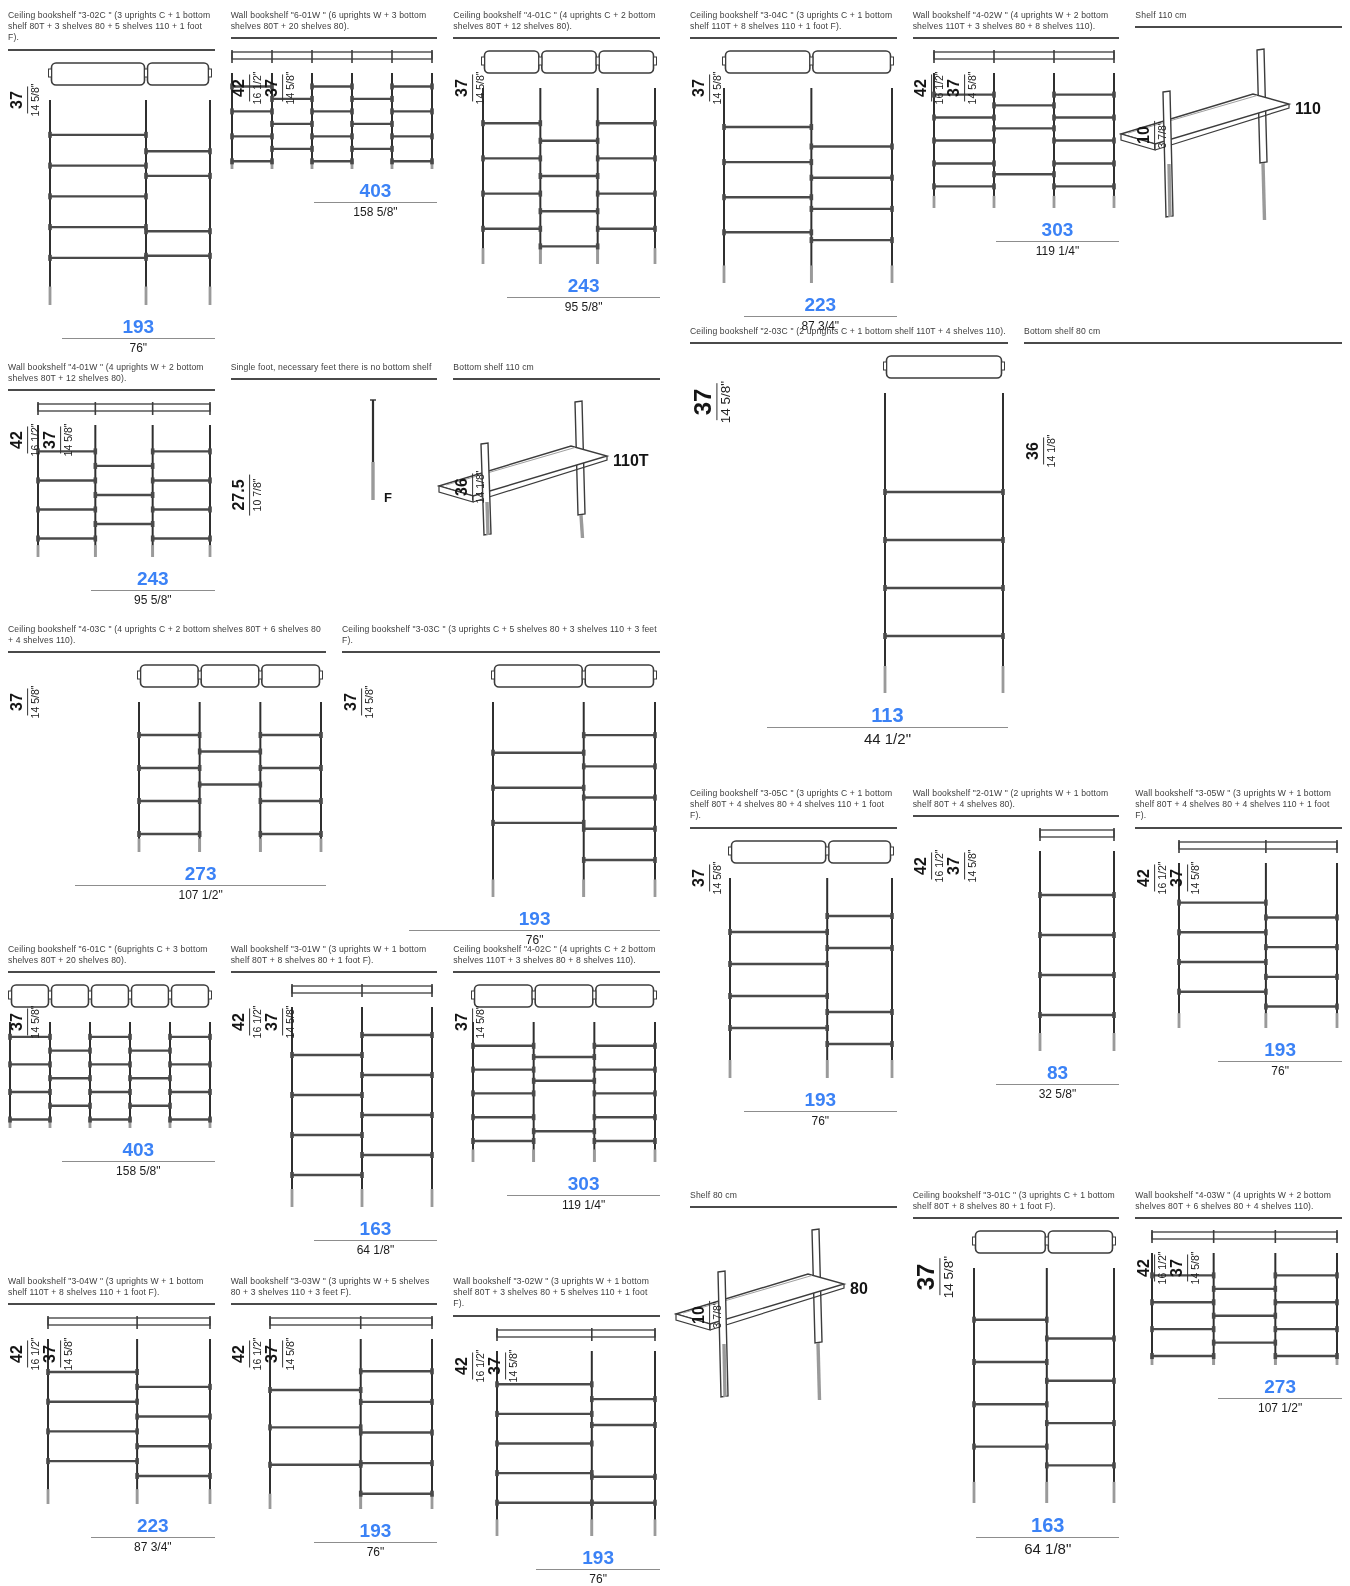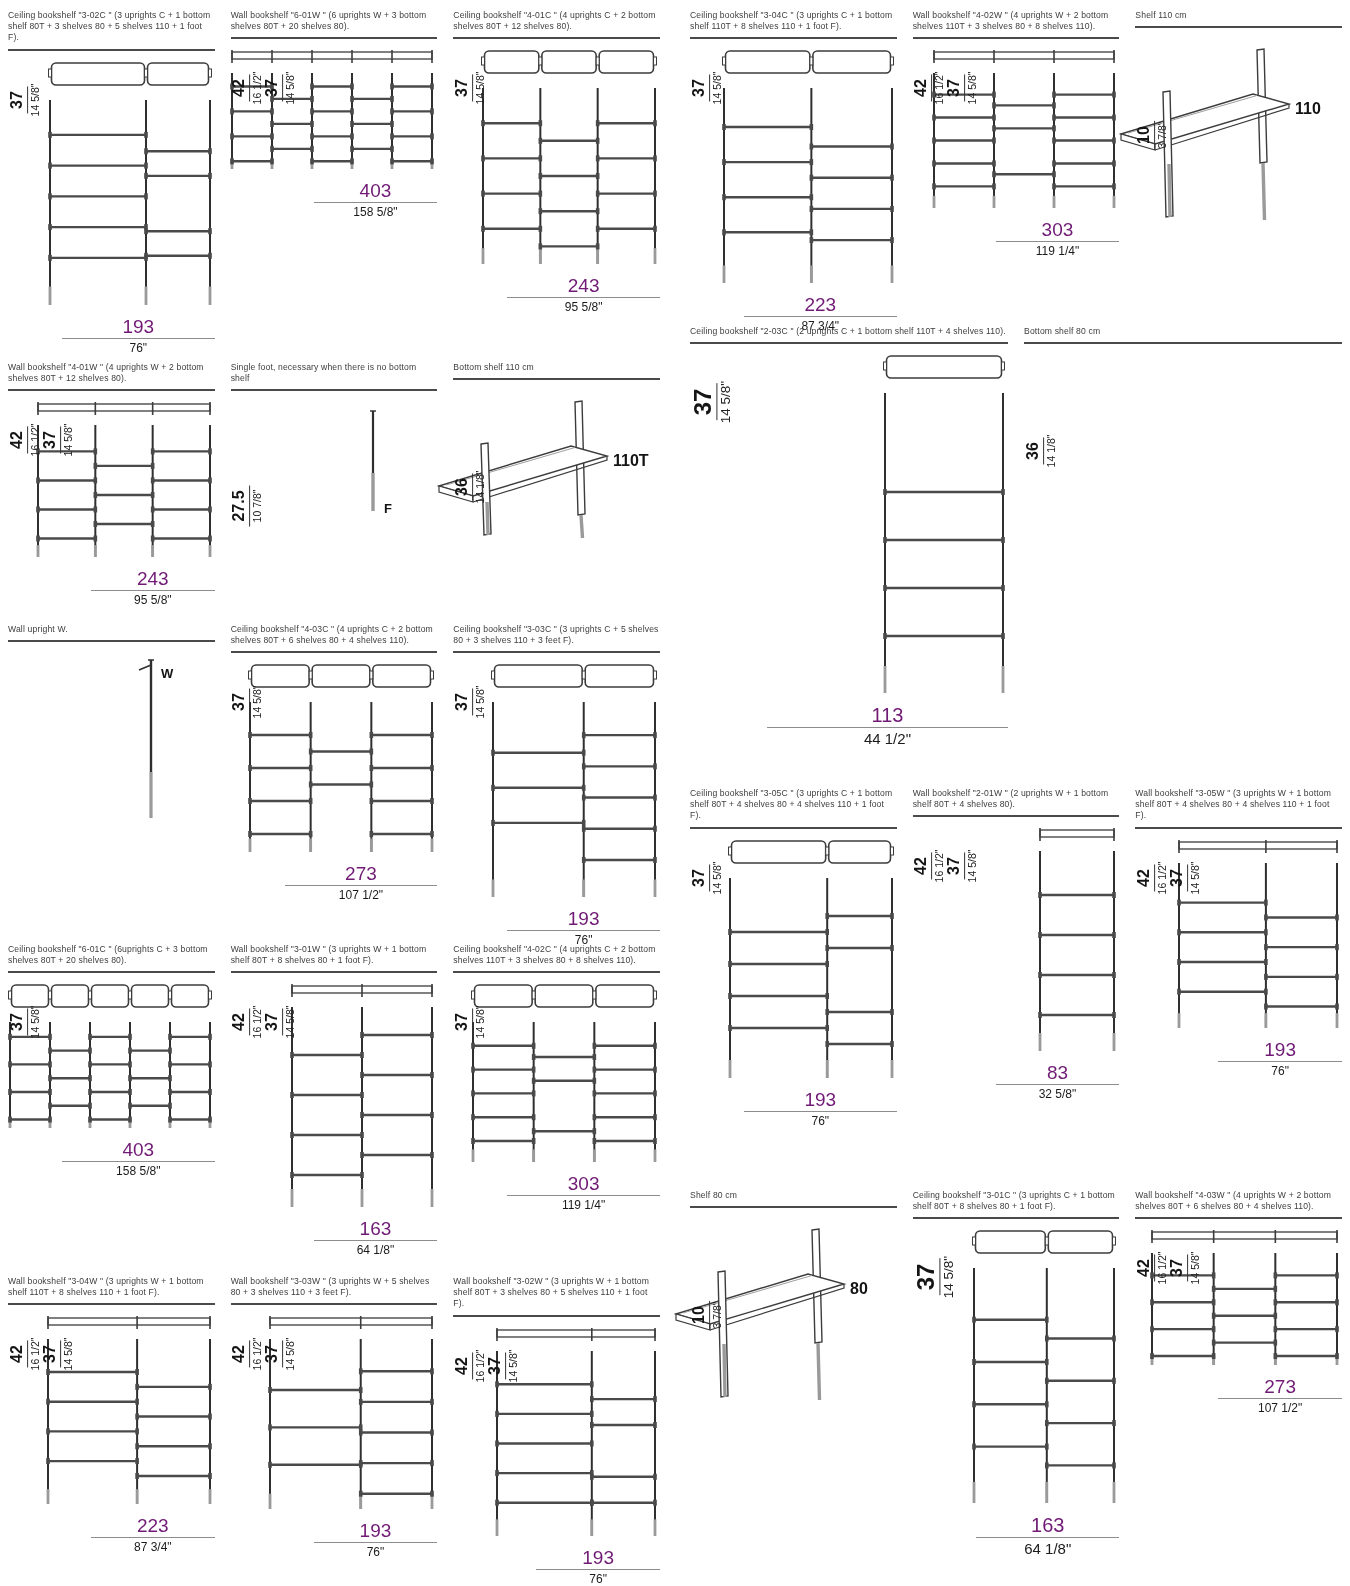--- a/index.html
+++ b/index.html
@@ -15,21 +15,21 @@
   .k-foot .vdims{margin-top:66px;}
   .vdim{width:33px;height:78px;position:relative;}
   .vdim-rot{position:absolute;left:50%;top:50%;transform:translate(-50%,-50%) rotate(-90deg);display:flex;flex-direction:column;align-items:center;white-space:nowrap;}
   .vcm{font-weight:bold;font-size:16px;color:#151515;border-bottom:1.4px solid #333;padding:0 5px 1px;line-height:1.05;}
   .vin{font-size:10.5px;color:#222;padding-top:1px;}
   .big .vcm{font-size:24px;}
   .big .vin{font-size:13.5px;}
   .big .vdim{width:44px;height:96px;}
   .figcol{flex:1 1 auto;display:flex;flex-direction:column;align-items:flex-end;min-width:0;}
   .wdim{display:flex;flex-direction:column;align-items:center;margin-top:6px;width:88%;}
-  .wcm{font-size:19px;font-weight:normal;color:#701a75;line-height:1;margin-bottom:2px;}
+  .wcm{font-size:19px;font-weight:bold;color:#3b82f6;line-height:1;margin-bottom:2px;}
   .wline{width:100%;height:1px;background:#8d8d8d;}
   .win{font-size:12px;color:#1b1b1b;margin-top:2px;}
   .big .wcm{font-size:20px;}
   .big .win{font-size:15px;}
   svg{display:block;}
 </style>
 </head>
 <body>
 
 <div class="page">
@@ -347,21 +347,21 @@
               </div>
               <div class="wdim">
                 <div class="wcm">243</div>
                 <div class="wline"></div>
                 <div class="win">95 5/8"</div>
               </div>
             </div>
           </div>
         </div>
         <div class="cell">
-          <div class="cell-title">Single foot, necessary when there is no bottom shelf</div>
+          <div class="cell-title">Single foot, necessary feet there is no bottom shelf</div>
           <div class="cell-body k-foot">
             <div class="vdims">
               <div class="vdim">
                 <div class="vdim-rot">
                   <span class="vcm">27.5</span>
                   <span class="vin">10 7/8"</span>
                 </div>
               </div>
             </div>
             <div class="figcol">
@@ -399,36 +399,20 @@
                   <polygon points="56,54 63,53 66,144 59,145" fill="#fff" stroke="#3c3c3c" stroke-width="1.4"></polygon>
                   <line x1="62" y1="112" x2="63" y2="145" stroke="#9a9a9a" stroke-width="3.4"></line>
                   <text x="188" y="76" font-size="16" font-weight="bold" fill="#141414">110T</text>
                 </svg>
               </div>
             </div>
           </div>
         </div>
       </div>
       <div class="grow" style="min-height: 320px;">
-        <div class="cell">
-          <div class="cell-title">Wall upright W.</div>
-          <div class="cell-body k-upright">
-            <div class="figcol">
-              <div class="fig">
-                <svg width="110" height="180">
-                  <line x1="46" y1="8" x2="46" y2="120" stroke="#2f2f2f" stroke-width="2.4"></line>
-                  <line x1="46" y1="120" x2="46" y2="166" stroke="#9a9a9a" stroke-width="3.2"></line>
-                  <line x1="43" y1="8" x2="49" y2="8" stroke="#2f2f2f" stroke-width="1.5"></line>
-                  <polyline points="46,13 34,18" fill="none" stroke="#2f2f2f" stroke-width="1.6"></polyline>
-                  <text x="56" y="26" font-size="13" font-weight="bold" fill="#141414">W</text>
-                </svg>
-              </div>
-            </div>
-          </div>
-        </div>
         <div class="cell">
           <div class="cell-title">Ceiling bookshelf "4-03C " (4 uprights C + 2 bottom shelves 80T + 6 shelves 80 + 4 shelves 110).</div>
           <div class="cell-body k-bookshelf">
             <div class="vdims">
               <div class="vdim">
                 <div class="vdim-rot">
                   <span class="vcm">37</span>
                   <span class="vin">14 5/8"</span>
                 </div>
               </div>

